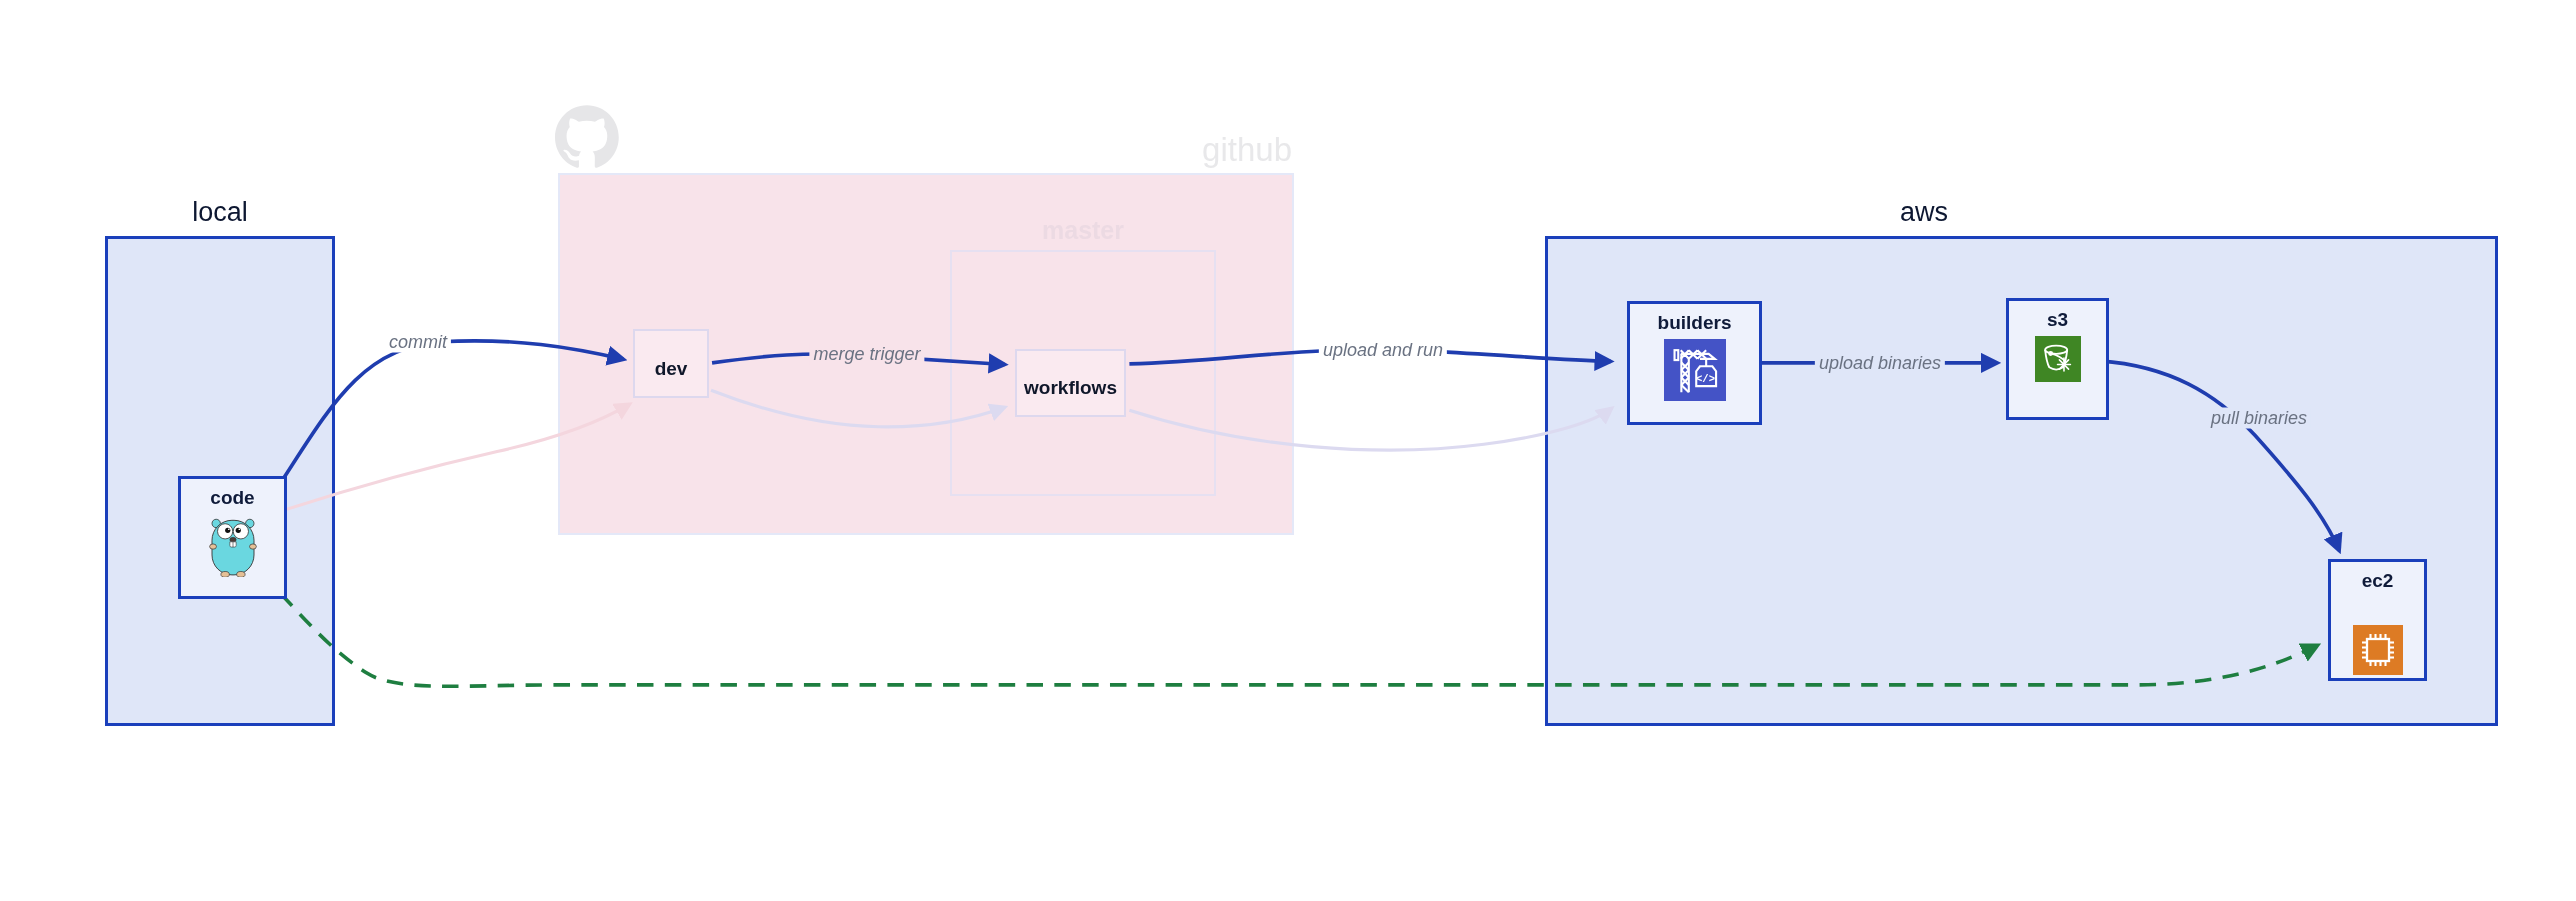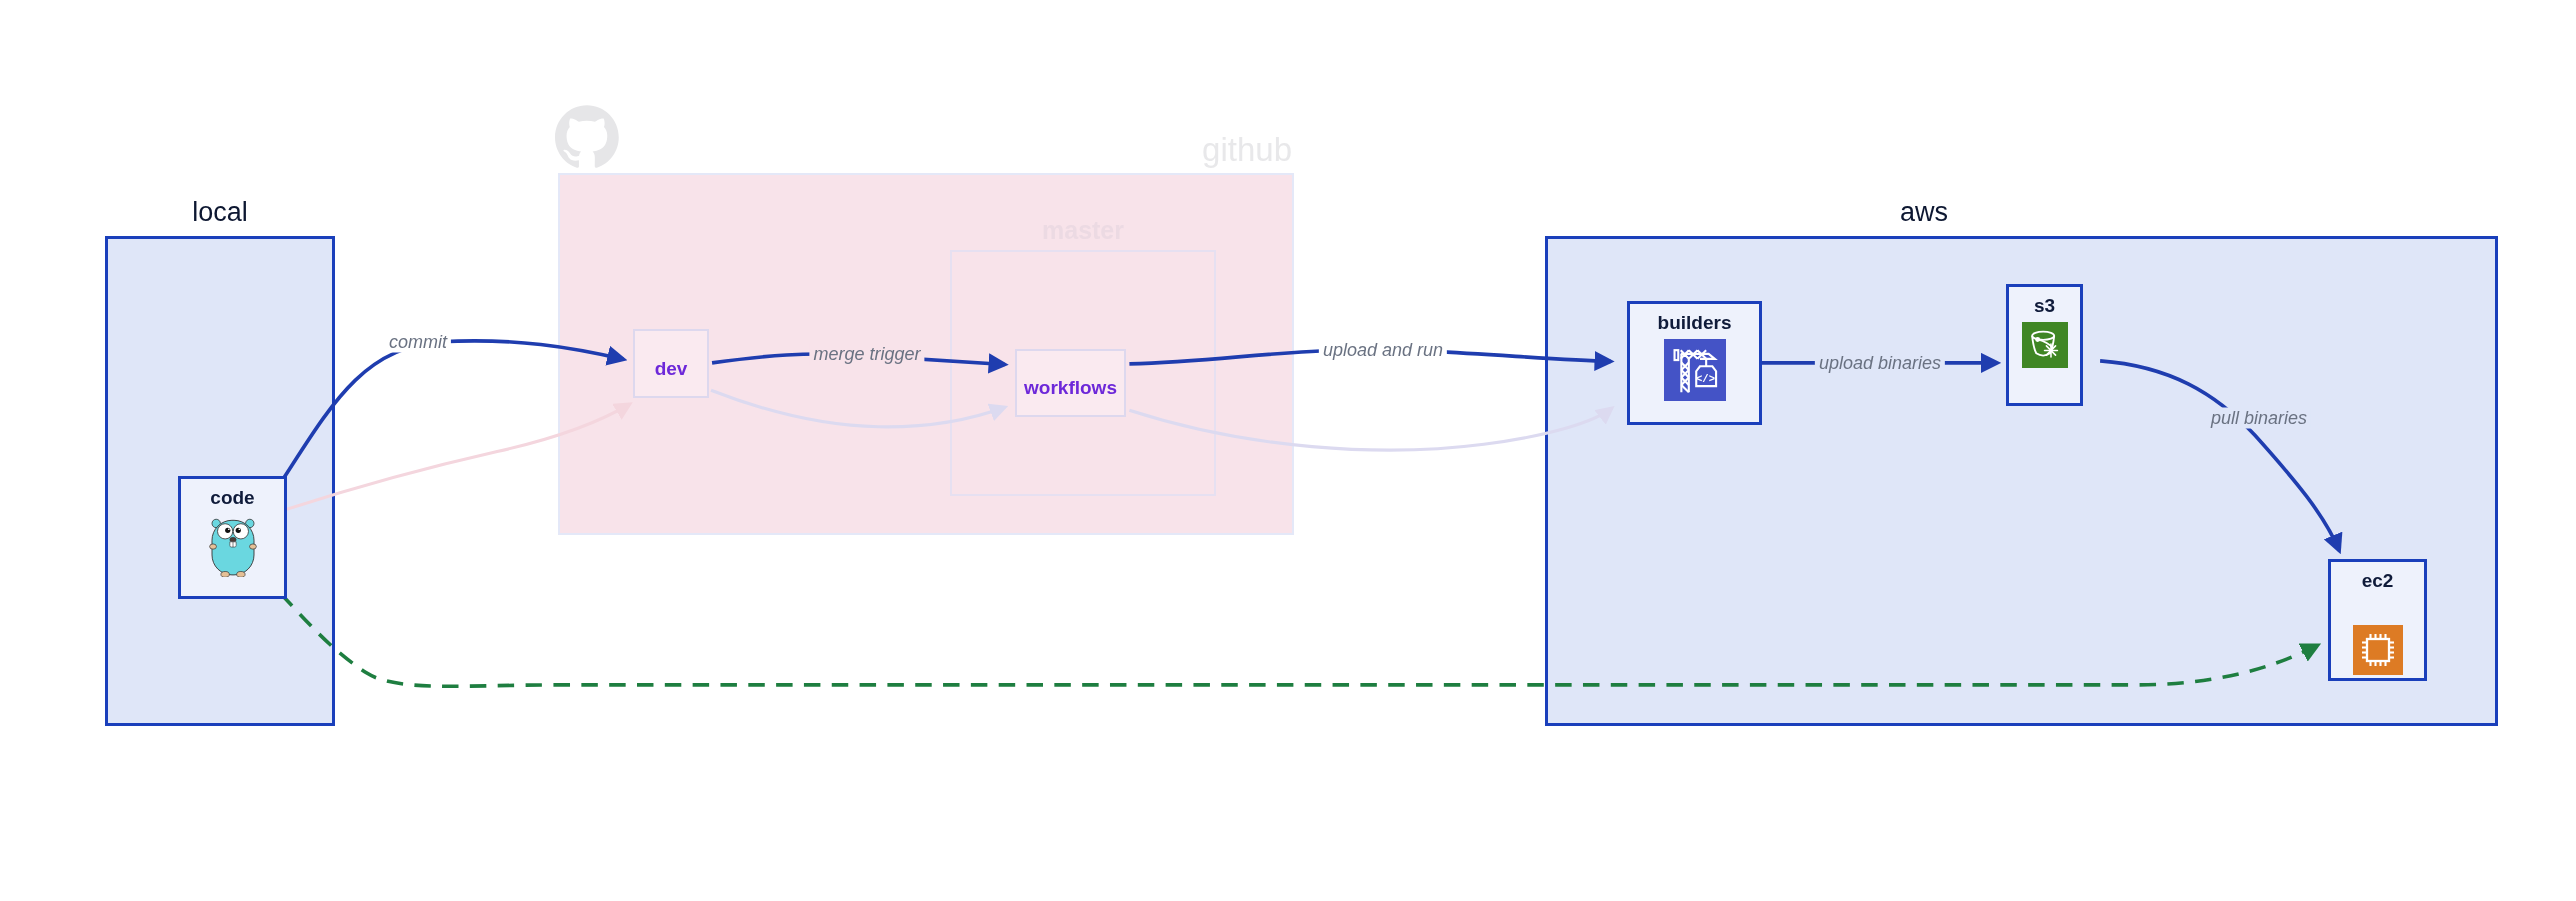--- a/index.html
+++ b/index.html
@@ -17,26 +17,26 @@
   .ctr-label{position:absolute;transform:translate(-50%,-50%);font-size:27px;color:#0d1731;white-space:nowrap;}
   .lbl-local{left:220px;top:212px;}
   .lbl-aws{left:1908px;top:212px;margin-left:16px;}
   .lbl-github{position:absolute;left:1292px;top:150px;transform:translate(-100%,-50%);font-size:33px;color:#e8e8ea;white-space:nowrap;}
   .lbl-master{position:absolute;left:1083px;top:230px;transform:translate(-50%,-50%);font-size:25px;font-weight:700;color:#ecdae3;white-space:nowrap;}
   
   .node{position:absolute;box-sizing:border-box;display:flex;flex-direction:column;align-items:center;}
   .node-active{background:#eef2fc;border:3.6px solid #1a3fbb;}
   .node-faded{background:#faeaf0;border:2.6px solid #ddd8ee;justify-content:center;}
   .node-label{font-size:19px;font-weight:700;color:#0f1b3a;margin-top:8.2px;white-space:nowrap;}
-  .node-faded .node-label{color:#6d28d9;margin-top:10px;}
+  .node-faded .node-label{color:#0f172a;margin-top:10px;}
   .n-code{left:178px;top:476px;width:109px;height:123px;}
   .n-dev{left:633px;top:329px;width:76px;height:69px;}
   .n-workflows{left:1015px;top:349px;width:111px;height:68px;}
   .n-builders{left:1619px;top:301px;width:135px;height:124px;margin-left:8px;}
-  .n-s3{left:2006px;top:284px;width:77px;height:122px;}
+  .n-s3{left:2006px;top:298px;width:103px;height:122px;}
   .n-ec2{left:2328px;top:559px;width:99px;height:122px;gap:28px;}
   .icon-wrap{margin-top:5.2px;line-height:0;}
   
   .edge-label{position:absolute;transform:translate(-50%,-50%);font-size:18px;font-style:italic;color:#6a7282;white-space:nowrap;padding:0 4.1px;}
   .halo-white{background:#ffffff;}
   .halo-pink{background:#f8e3ea;}
   .halo-blue{background:#dfe6f8;}
   .el-commit{left:418px;top:342px;}
   .el-merge{left:867px;top:354px;}
   .el-run{left:1383px;top:350px;}

